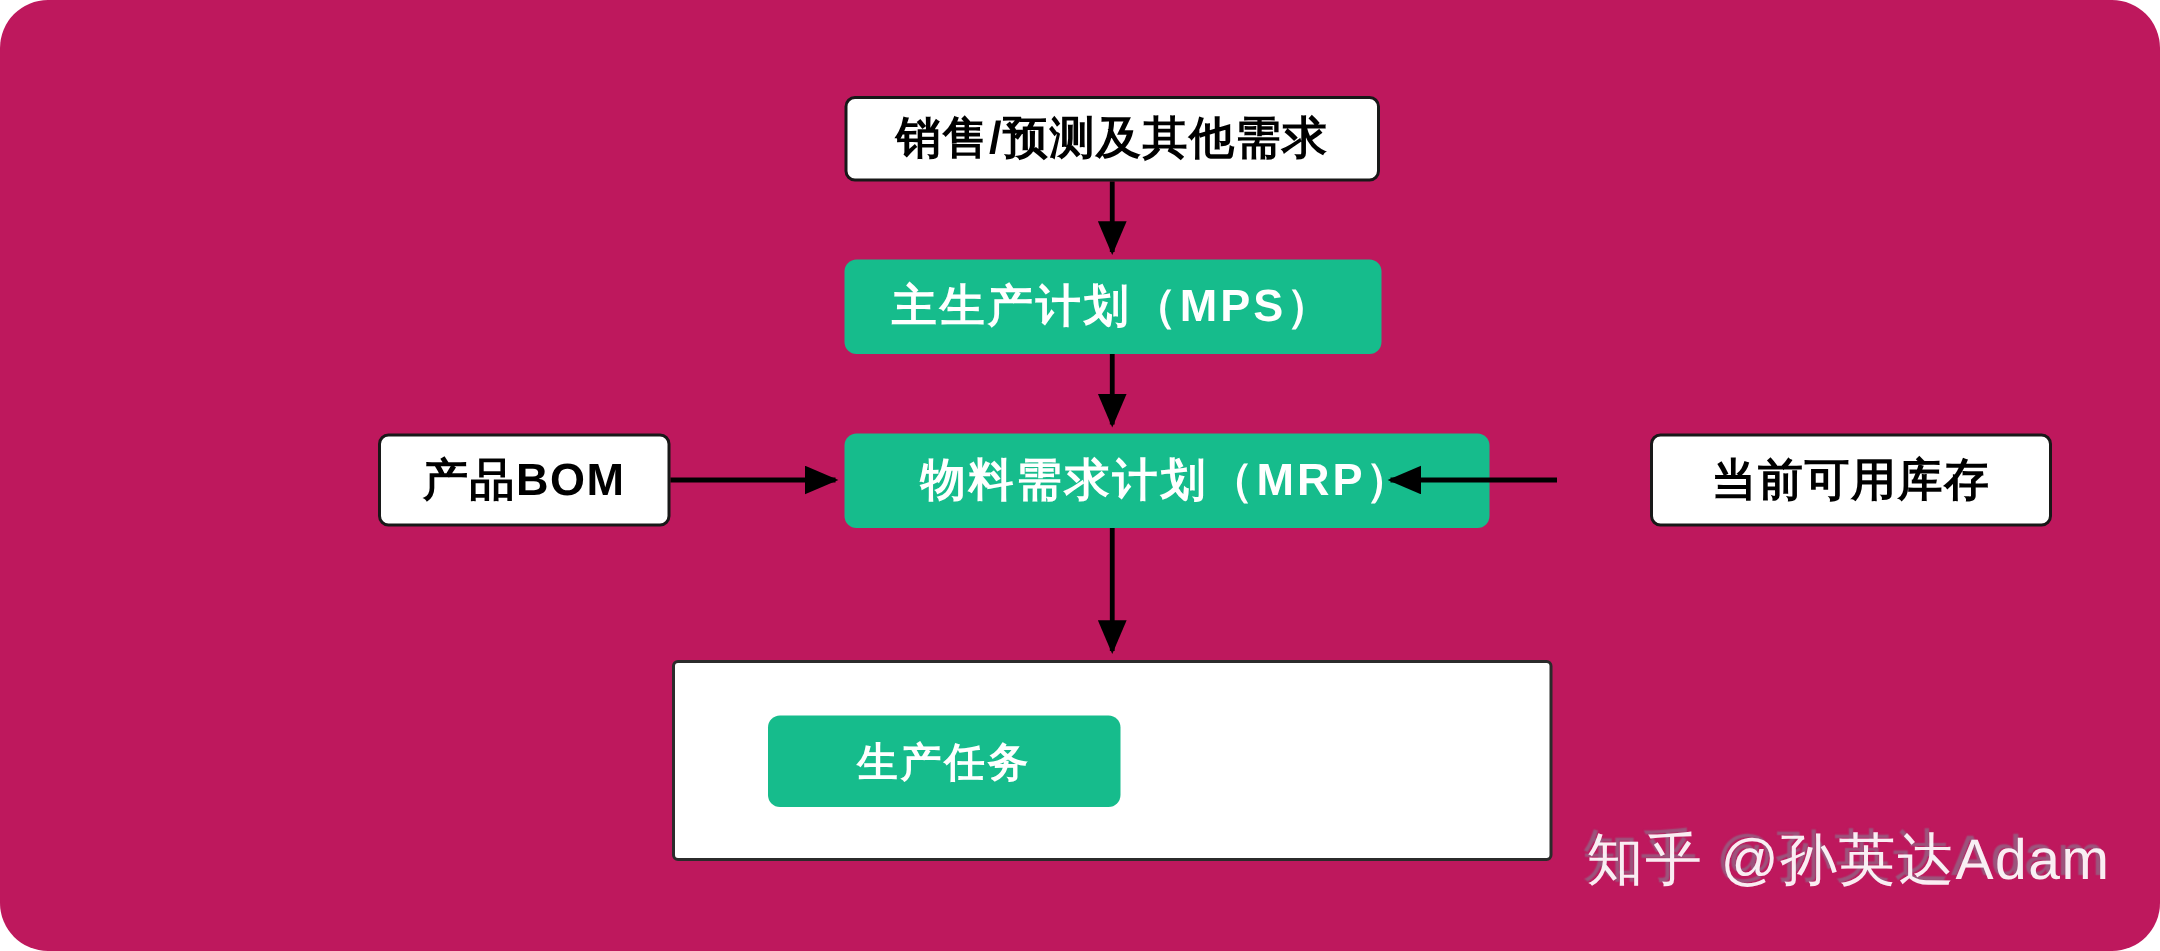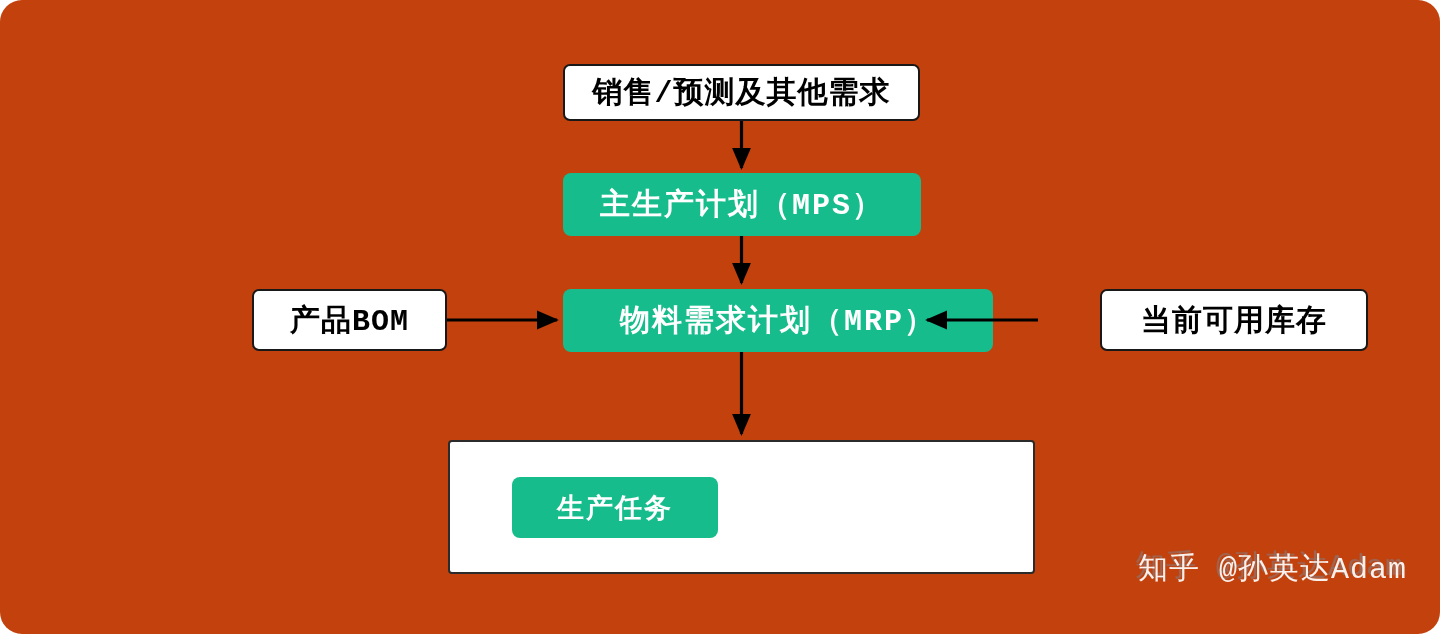--- a/index.html
+++ b/index.html
@@ -4,24 +4,24 @@
 <style>
   html, body {
     margin: 0;
     padding: 0;
     background: #ffffff;
   }
   .canvas {
     position: relative;
     width: 1440px;
     height: 634px;
-    background: #c2410c;
-    border-radius: 22px;
+    background: #be185d;
+    border-radius: 32px;
     overflow: hidden;
-    font-family: Liberation Mono, monospace;
+    font-family: Liberation Sans, sans-serif;
   }
   .node {
     position: absolute;
     display: flex;
     align-items: center;
     justify-content: center;
     box-sizing: border-box;
     text-align: center;
     white-space: nowrap;
   }
@@ -66,21 +66,21 @@
     top: 0;
     width: 1440px;
     height: 634px;
     z-index: 3;
     pointer-events: none;
   }
   .watermark {
     position: absolute;
     top: 548px;
     right: 33px;
-    font-size: 30px;
+    font-size: 38px;
     font-weight: 500;
     letter-spacing: 1px;
     color: rgba(255, 255, 255, 0.92);
     text-shadow: -3px -3px 1px rgba(125, 136, 152, 0.55);
     z-index: 5;
     white-space: nowrap;
   }
 </style>
 </head>
 <body>
@@ -92,21 +92,21 @@
   <div class="node green-box" style="left:563px; top:173px; width:358px; height:63px;">主生产计划（MPS）</div>
 
   <div class="node white-box" style="left:252px; top:289px; width:195px; height:62px;">产品BOM</div>
 
   <div class="node green-box" style="left:563px; top:289px; width:430px; height:63px;">物料需求计划（MRP）</div>
 
   <div class="node white-box" style="left:1100px; top:289px; width:268px; height:62px;">当前可用库存</div>
 
   <div class="container-box"></div>
 
-  <div class="node green-box output-box" style="left:512px; top:477px; width:206px; height:61px;">生产任务</div>
+  <div class="node green-box output-box" style="left:512px; top:477px; width:235px; height:61px;">生产任务</div>
 
 
   <svg class="arrows" viewBox="0 0 1440 634" xmlns="http://www.w3.org/2000/svg">
     <defs>
       <marker id="ah" markerWidth="8" markerHeight="8" refX="6.4" refY="3" orient="auto" markerUnits="strokeWidth">
         <path d="M0,0 L7,3 L0,6 Z" fill="#000000"></path>
       </marker>
     </defs>
     <line x1="741.5" y1="121" x2="741.5" y2="168" stroke="#000000" stroke-width="3.2" marker-end="url(#ah)"></line>
     <line x1="741.5" y1="236" x2="741.5" y2="283" stroke="#000000" stroke-width="3.2" marker-end="url(#ah)"></line>

